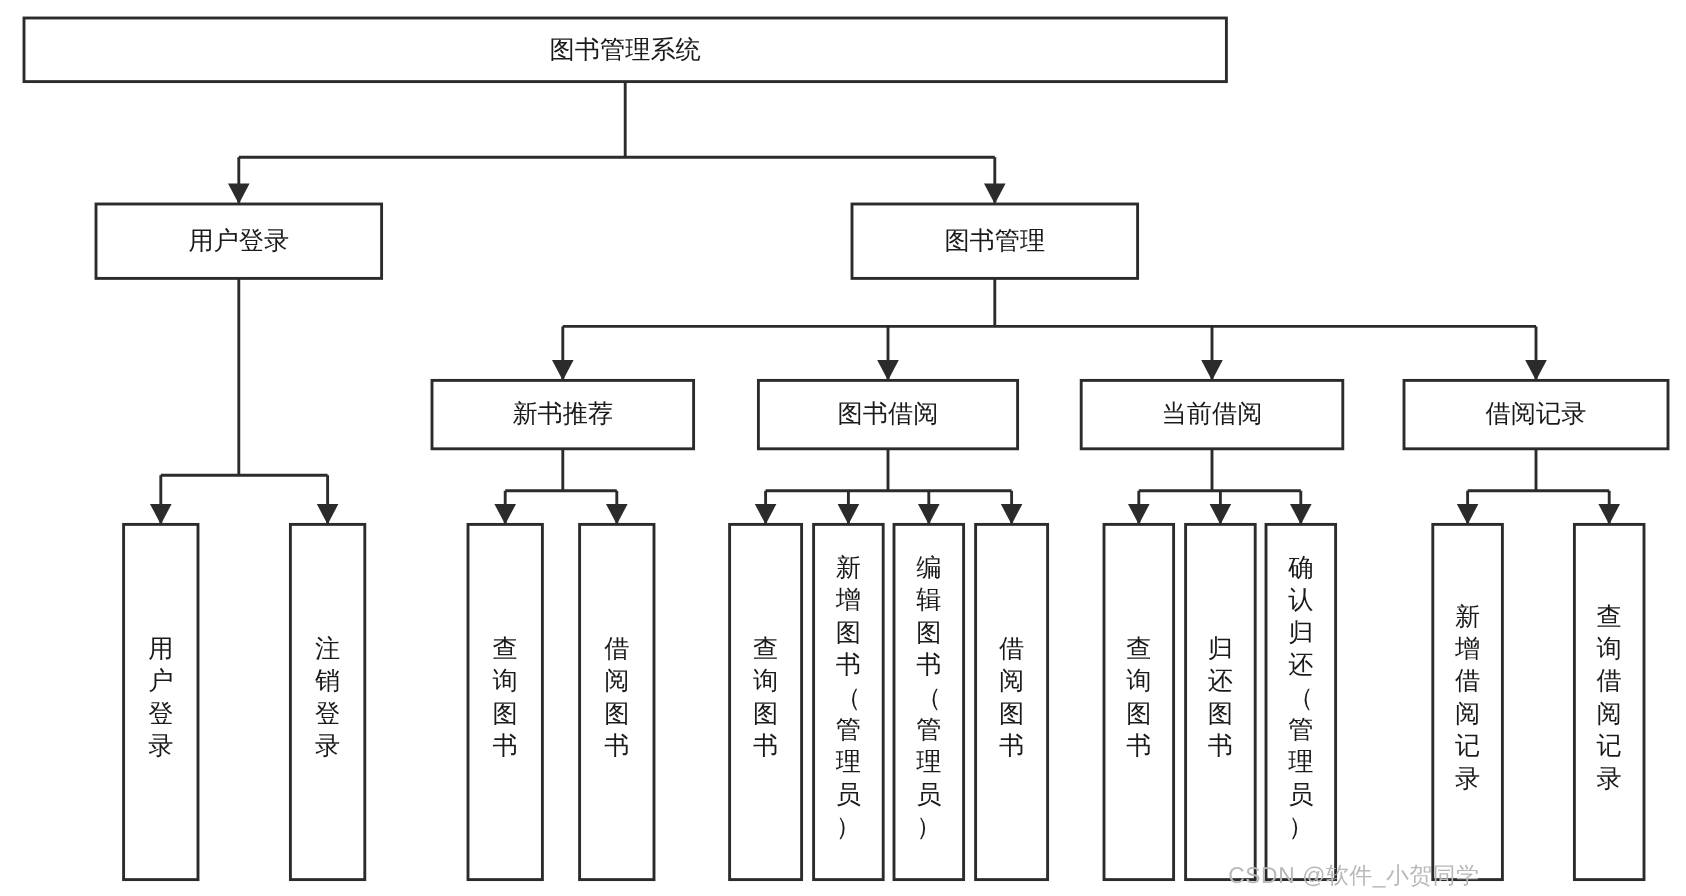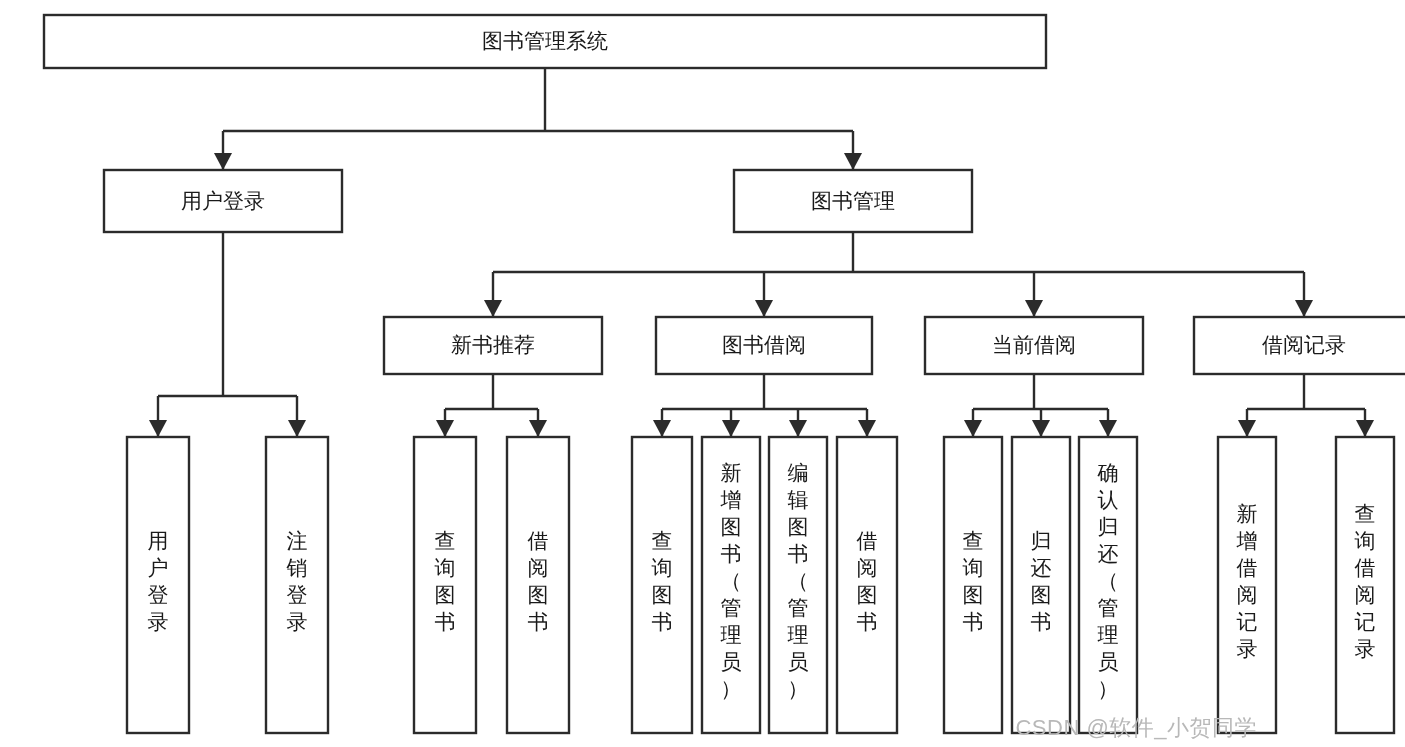--- a/index.html
+++ b/index.html
@@ -11,21 +11,20 @@
     width: 1405px;
     height: 747px;
     font-family: "Liberation Sans", "DejaVu Sans", sans-serif;
     overflow: hidden;
     position: relative;
   }
   #diagram-root {
     position: relative;
     width: 1241px;
     height: 747px;
-    margin-left: 24px;
   }
   svg.diagram-svg {
     position: absolute;
     left: 0;
     top: 0;
     width: 1405px;
     height: 747px;
     display: block;
   }
   .node-rect {
@@ -54,21 +53,21 @@
     font-family: "Liberation Sans", "DejaVu Sans", sans-serif;
     font-size: 21px;
     fill: #1a1a1a;
     text-anchor: middle;
   }
   .watermark {
     position: absolute;
     right: 8px;
     bottom: 4px;
     font-family: "Liberation Sans", "DejaVu Sans", sans-serif;
-    font-size: 22px;
+    font-size: 19px;
     color: #b8b8b8;
     white-space: nowrap;
     letter-spacing: 0.5px;
     user-select: none;
   }
 </style>
 </head>
 <body>
 
 <div id="diagram-root">

